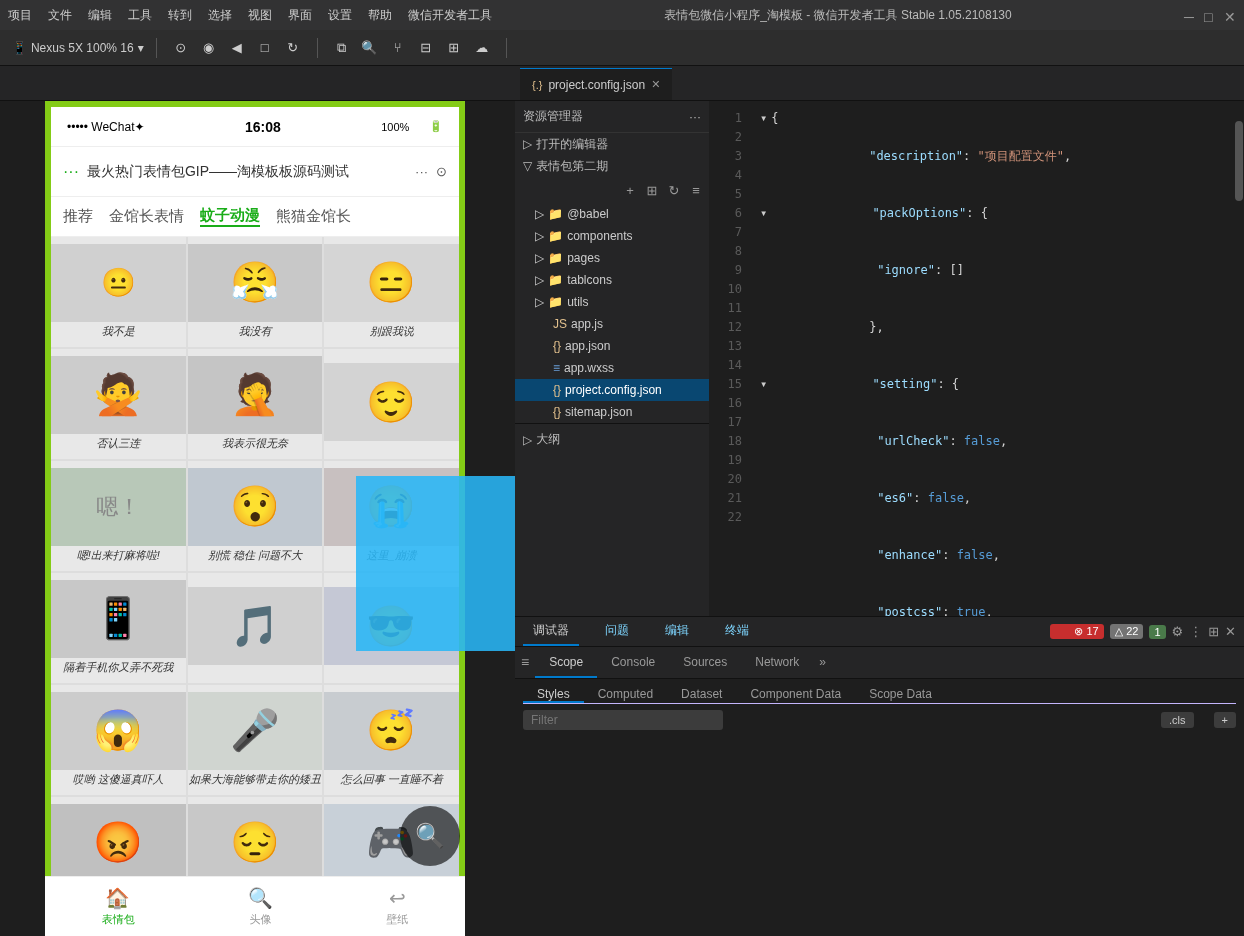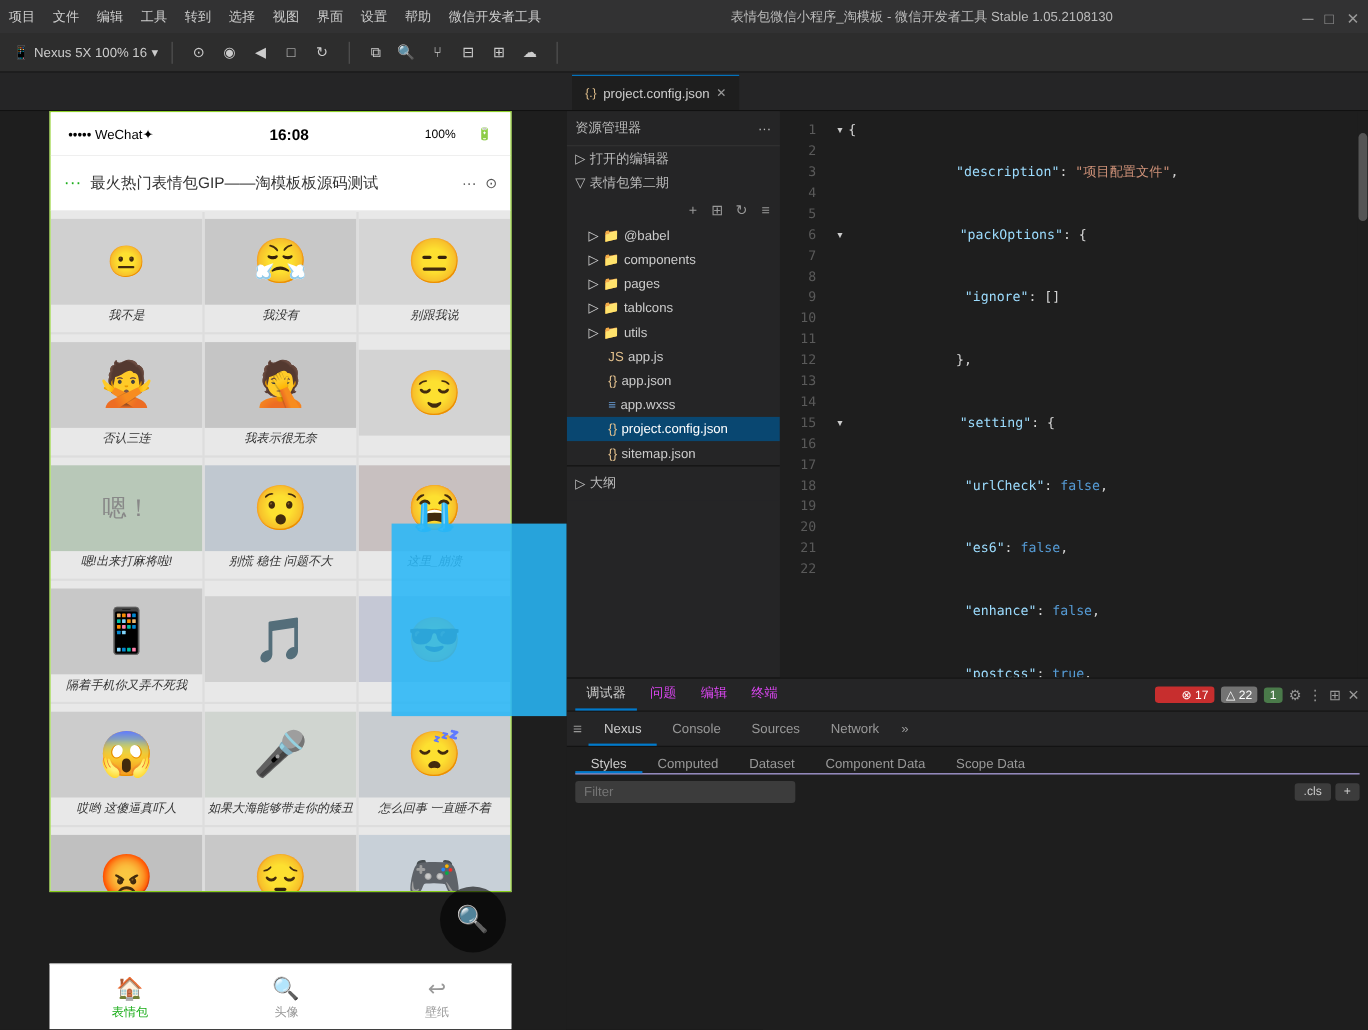--- a/index.html
+++ b/index.html
@@ -115,23 +115,23 @@
       position: relative;
       overflow: hidden;
     }
 
     
     .phone-frame {
       position: absolute;
       top: 0;
       left: 45px;
       width: 420px;
-      height: 710px;
+      height: 835px;
       background: #fff;
-      border: 1px solid #84cc16;
+      border: 6px solid #84cc16;
       overflow: hidden;
     }
 
     .phone-status-bar {
       height: 40px;
       background: #fff;
       display: flex;
       align-items: center;
       justify-content: space-between;
       padding: 0 16px;
@@ -381,31 +381,31 @@
       background: #252526;
       display: flex;
       align-items: center;
       padding: 0 8px;
       gap: 8px;
       border-bottom: 1px solid #111;
       justify-content: space-between;
     }
     .devtools-tabs {
       display: flex;
-      gap: 2px;
+      gap: 16px;
       align-items: flex-start;
       height: 100%;
     }
     .devtools-tab {
       padding: 0 10px;
       height: 100%;
       display: flex;
       align-items: center;
       font-size: 12px;
-      color: #d946ef;
+      color: #7dd3fc;
       cursor: pointer;
       border-bottom: 2px solid transparent;
     }
     .devtools-tab.active { color: #ccc; border-bottom: 2px solid #007acc; }
     .devtools-right { display: flex; align-items: center; gap: 6px; }
     .devtools-badge { font-size: 11px; padding: 1px 5px; border-radius: 3px; }
     .badge-error { background: #c72e2e; color: #fff; padding-left: 24px; }
     .badge-warn { background: #737373; color: #fff; }
     .badge-info { background: #4a7a4a; color: #fff; }
 
@@ -450,21 +450,21 @@
       font-size: 12px;
       padding: 3px 8px;
       border-radius: 3px;
       width: 200px;
     }
     .filter-cls {
       color: #999;
       font-size: 12px;
       display: flex;
       align-items: center;
-      gap: 4px;
+      gap: 20px;
     }
     .cls-btn {
       background: #3c3c3c;
       border: none;
       color: #ccc;
       font-size: 11px;
       padding: 2px 8px;
       border-radius: 3px;
       cursor: pointer;
     }
@@ -601,20 +601,26 @@
 
       <div class="phone-nav">
         <span style="color:#1aad19;font-size:16px;">···</span>
         <span class="phone-nav-title">最火热门表情包GIP——淘模板板源码测试</span>
         <div class="phone-nav-icons">
           <span>···</span>
           <span>⊙</span>
         </div>
       </div>
 
+      <div class="phone-tabs">
+        <span class="phone-tab">推荐</span>
+        <span class="phone-tab">金馆长表情</span>
+        <span class="phone-tab active">蚊子动漫</span>
+        <span class="phone-tab">熊猫金馆长</span>
+      </div>
 
       <div class="phone-content">
         <div class="meme-grid">
           <div class="meme-cell">
             <div class="mini-meme" style="background:#d0d0d0;font-size:28px;">😐</div>
             <div class="mini-meme-label">我不是</div>
           </div>
           <div class="meme-cell">
             <div class="mini-meme" style="background:#c8c8c8;">😤</div>
             <div class="mini-meme-label">我没有</div>
@@ -924,21 +930,21 @@
           </span>
           <span style="color:#999;cursor:pointer;">⚙</span>
           <span style="color:#999;cursor:pointer;">⋮</span>
           <span style="color:#999;cursor:pointer;">⊞</span>
           <span style="color:#999;cursor:pointer;">✕</span>
         </div>
       </div>
 
       <div class="inspector-tabs">
         <div class="inspector-tab" style="padding:0 6px;font-size:14px;">≡</div>
-        <div class="inspector-tab active">Nexus</div>
+        <div class="inspector-tab active">Scope</div>
         <div class="inspector-tab">Console</div>
         <div class="inspector-tab">Sources</div>
         <div class="inspector-tab">Network</div>
         <div class="inspector-tab" style="padding:0 6px;">»</div>
       </div>
 
       <div class="inspector-content">
 
         <div style="display:flex;gap:0;margin-bottom:6px;border-bottom:1px solid #c4b5fd;">
           <div class="inspector-tab active">Styles</div>

